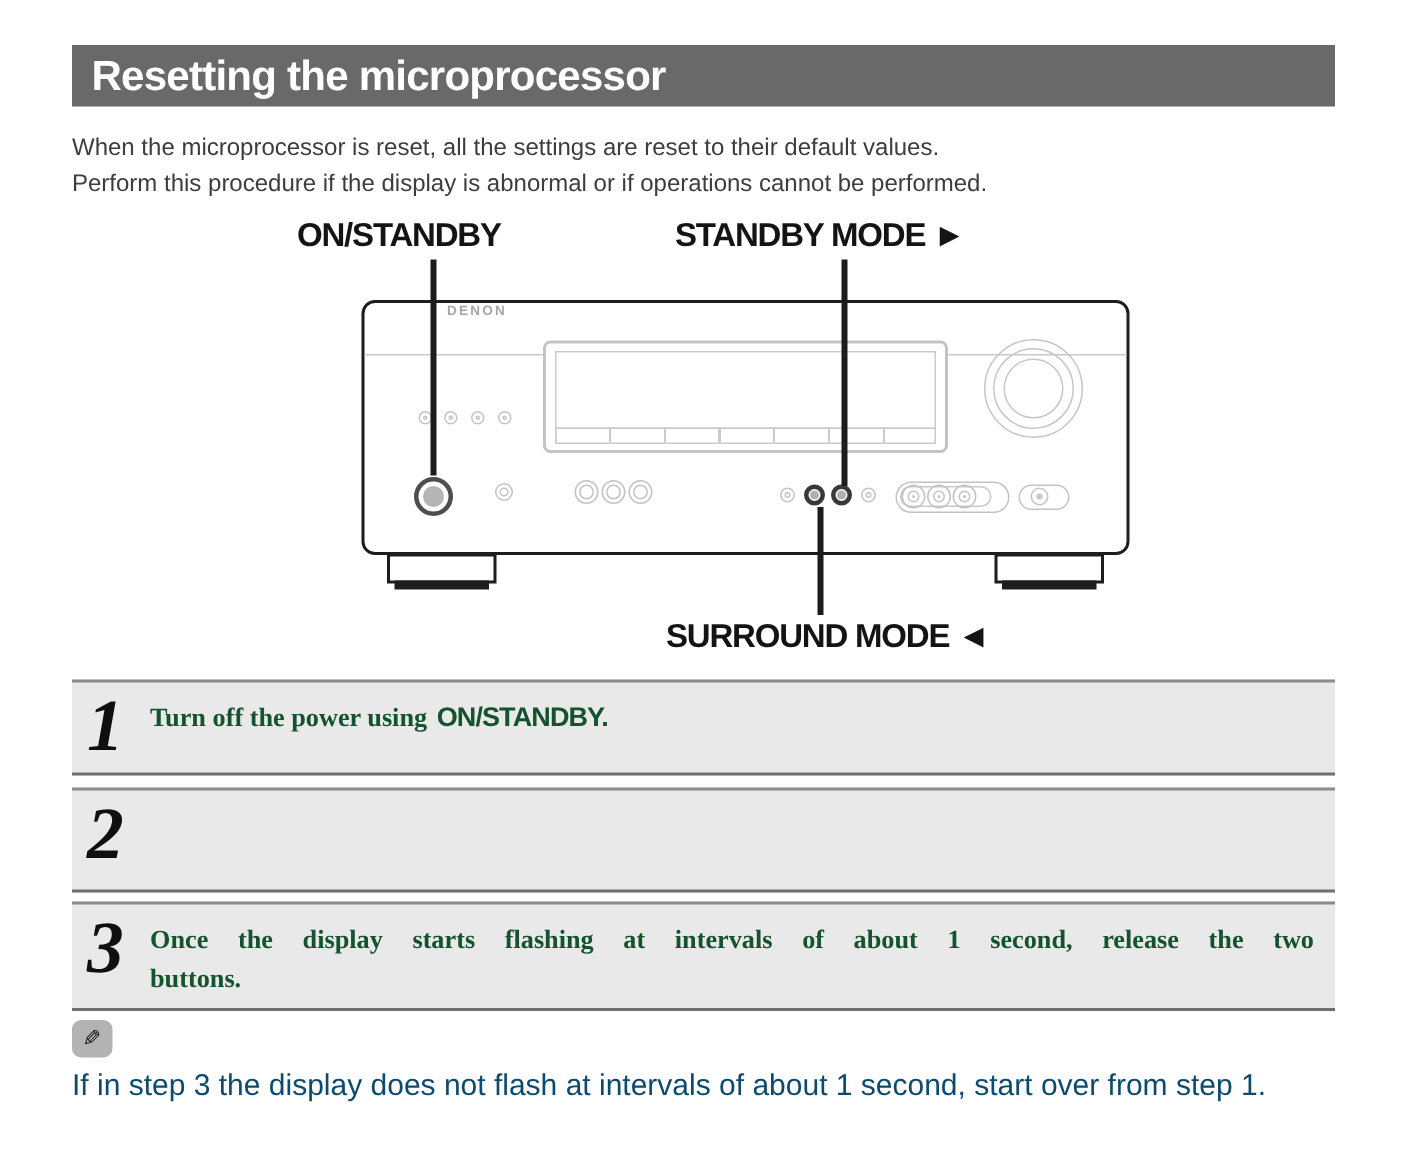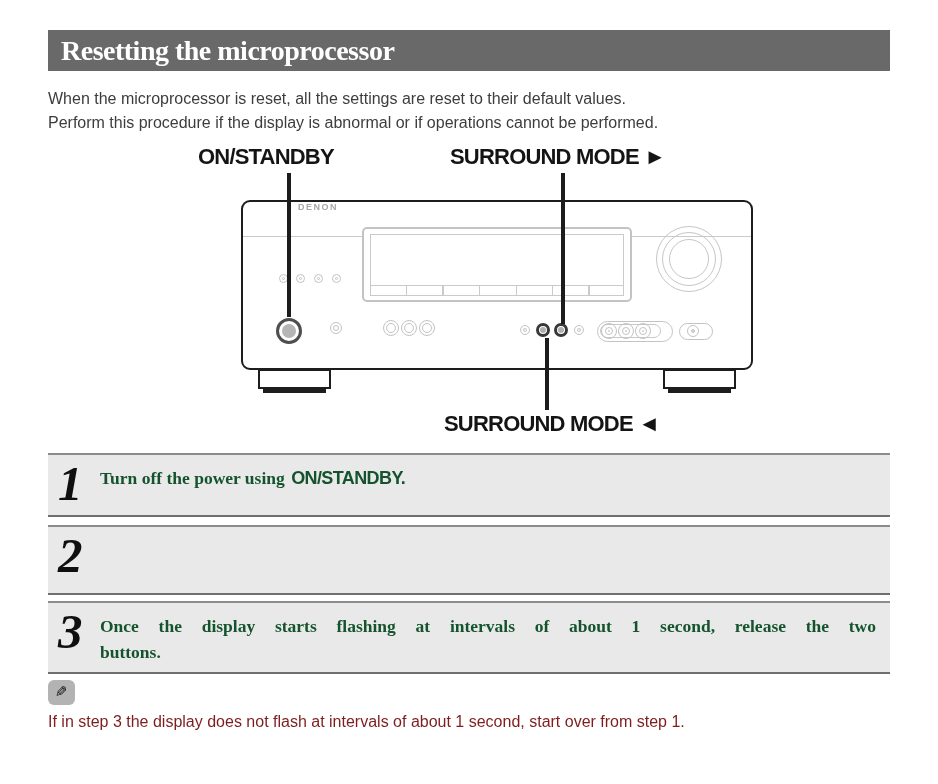--- a/index.html
+++ b/index.html
@@ -3,21 +3,21 @@
 <meta charset="utf-8">
 <style>
   html,body{margin:0;padding:0;background:#fff;}
   .page{position:relative;width:938px;height:784px;background:#fff;overflow:hidden;
         font-family:"Liberation Sans",sans-serif;color:#111;}
 
   
   .title-bar{position:absolute;left:48px;top:30px;width:842px;height:41px;
              background:var(--header-bg,#696969);display:flex;align-items:center;}
   .title-bar span{color:#fff;font-weight:bold;font-size:28px;letter-spacing:-0.5px;
-                  padding-left:13px;font-family:Liberation Serif, serif;}
+                  padding-left:13px;font-family:Liberation Sans, sans-serif;}
 
   
   .intro{position:absolute;left:48px;top:87px;font-size:16px;line-height:24px;color:#3d3d3d;}
 
   
   .diagram{position:absolute;left:0;top:140px;width:938px;height:315px;}
   .lbl{position:absolute;font-weight:bold;font-size:22px;letter-spacing:-0.8px;color:#141414;
        white-space:nowrap;font-family:"Liberation Sans","DejaVu Sans",sans-serif;}
   .lbl-onstandby{left:198px;top:4px;}
   .lbl-sfwd{left:450px;top:4px;}
@@ -84,39 +84,39 @@
              font-weight:bold;font-size:17.5px;line-height:26px;color:#14532d;}
   .jline{text-align:justify;text-align-last:justify;}
   .bn{font-family:"Liberation Sans","DejaVu Sans",sans-serif;font-weight:bold;font-size:18px;
       letter-spacing:-0.6px;margin:0 2px;}
 
   
   .note-icon{position:absolute;left:48px;top:680px;width:27px;height:25px;background:var(--icon-bg,#b3b3b3);
              border-radius:6px;display:flex;align-items:center;justify-content:center;}
   .note-icon .pencil{font-family:"DejaVu Sans",sans-serif;font-size:15px;color:#111;
                      transform:scaleX(-1);line-height:1;}
-  .note-text{position:absolute;left:48px;top:713px;font-size:16px;color:#7f1d1d;}
+  .note-text{position:absolute;left:48px;top:713px;font-size:20px;color:#0c4a6e;}
 </style>
 </head>
 <body>
 
 <div class="page">
 
   <div class="title-bar">
     <span>Resetting the microprocessor</span>
   </div>
 
   <div class="intro">
     <div>When the microprocessor is reset, all the settings are reset to their default values.</div>
     <div>Perform this procedure if the display is abnormal or if operations cannot be performed.</div>
   </div>
 
   <div class="diagram">
     <div class="lbl lbl-onstandby">ON/STANDBY</div>
-    <div class="lbl lbl-sfwd">SURROUND MODE ►</div>
+    <div class="lbl lbl-sfwd">STANDBY MODE ►</div>
     <div class="lbl lbl-sback">SURROUND MODE ◄</div>
 
     <div class="lead lead-onstandby"></div>
     <div class="lead lead-sfwd"></div>
     <div class="lead lead-sback"></div>
 
     <div class="foot foot-l"></div>
     <div class="foot foot-r"></div>
 
     <div class="unit">

